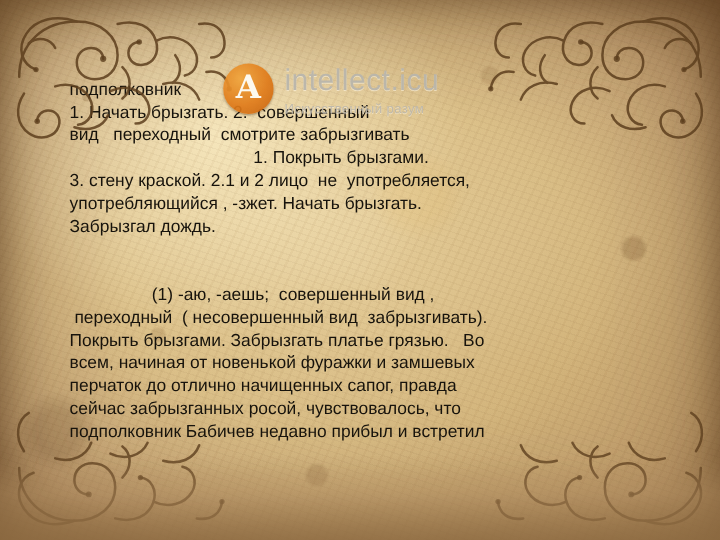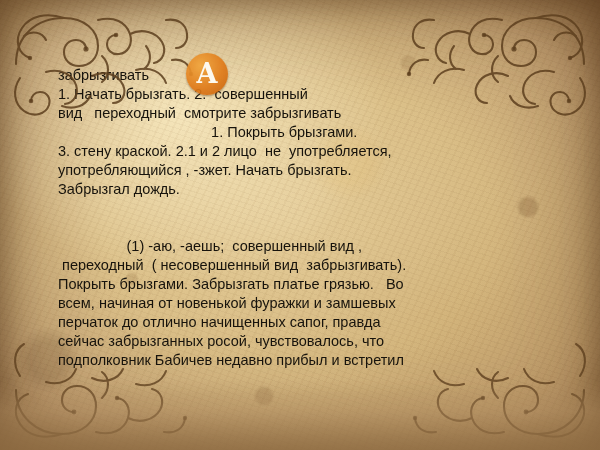--- a/index.html
+++ b/index.html
@@ -245,24 +245,28 @@
         <circle cx="111" cy="46" r="2.2"></circle>
         <circle cx="179" cy="26" r="2.2"></circle>
       </g>
     </svg>
   </div>
 
   <div class="watermark">
     <div class="wm-logo">
       <span>A</span>
     </div>
+    <div class="wm-text">
+      <div class="wm-title">intellect.icu</div>
+      <div class="wm-sub">Искусственный  разум</div>
+    </div>
   </div>
 
   <div class="content">
-    <p class="headword">забрызгивать</p>
+    <p class="headword">подполковник</p>
     <p class="para">1. Начать брызгать. 2.  совершенный
 вид   переходный  смотрите забрызгивать
                                       1. Покрыть брызгами.
 3. стену краской. 2.1 и 2 лицо  не  употребляется,
 употребляющийся , -зжет. Начать брызгать.
 Забрызгал дождь.</p>
     <div class="gap"></div>
     <div class="gap"></div>
     <p class="para">                 (1) -аю, -аешь;  совершенный вид ,
  переходный  ( несовершенный вид  забрызгивать).

